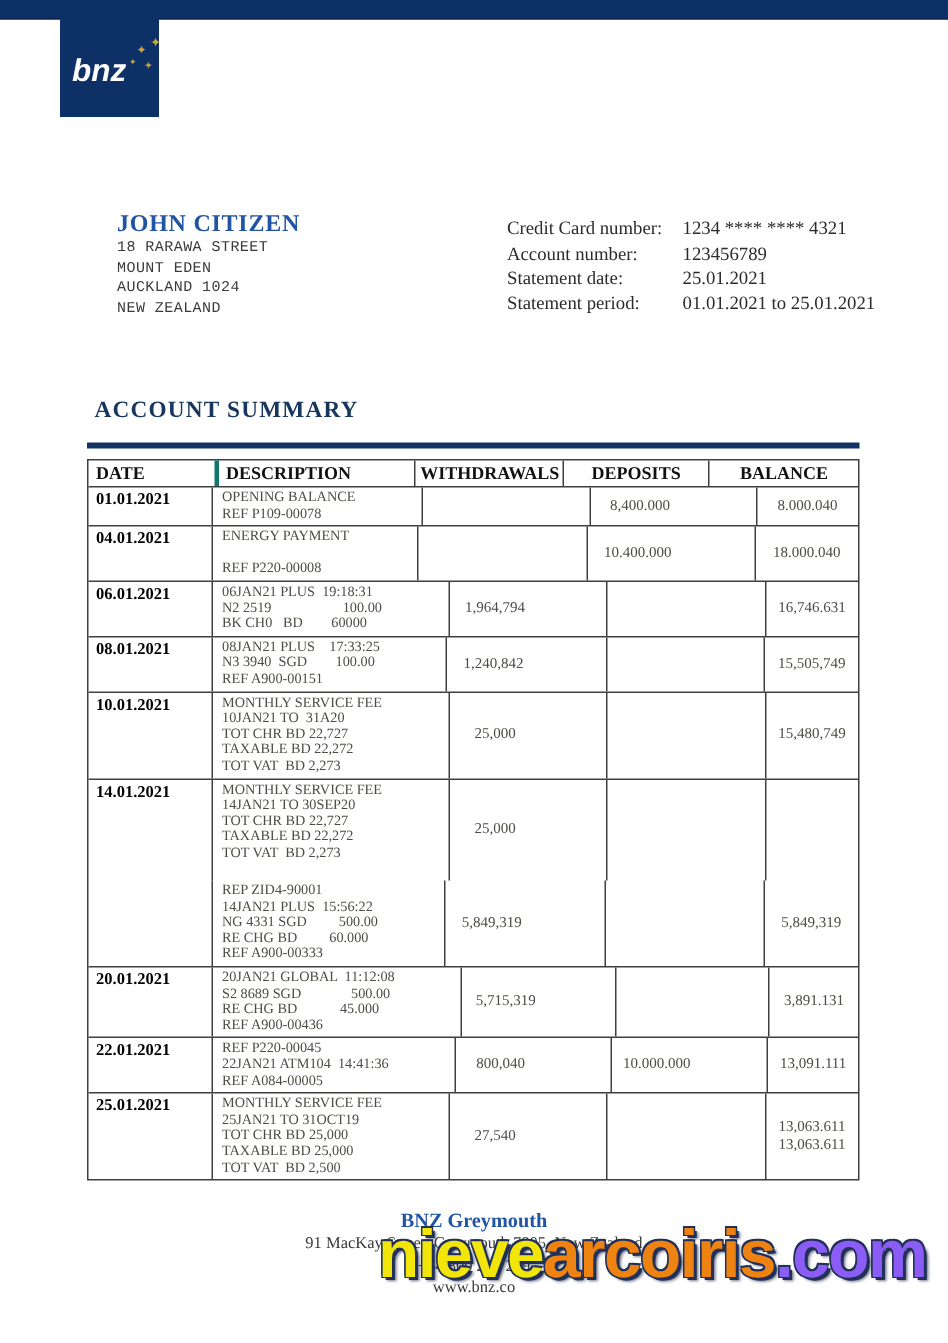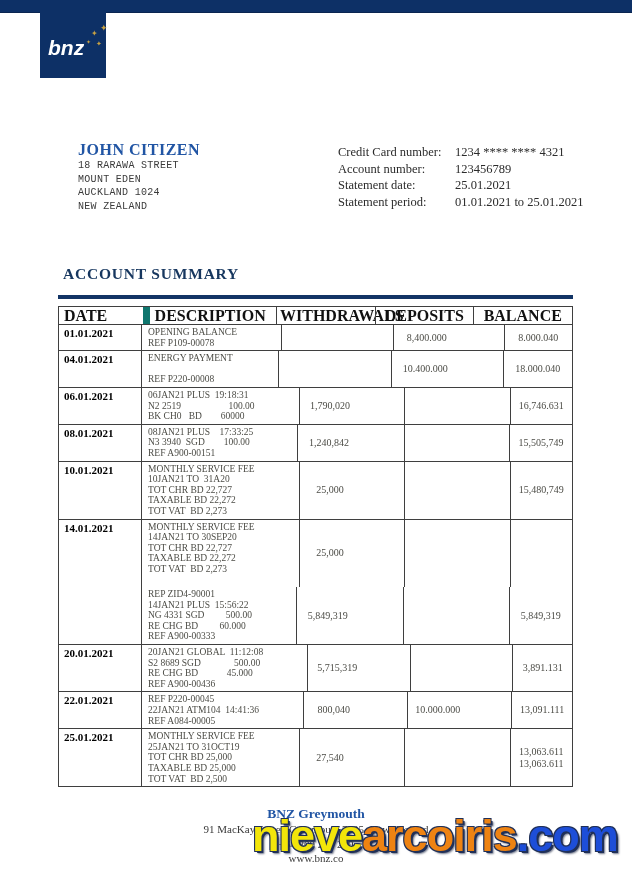--- a/index.html
+++ b/index.html
@@ -66,25 +66,25 @@
   
   .acct-table {
     position: absolute; left: 58px; top: 306px;
     width: 515px;
     border: 1px solid #3f3f3f;
     font-size: 10px; color: #4a4a44;
     background: #fff;
   }
   .t-header { display: flex; border-bottom: 1px solid #3f3f3f; }
   .t-header .hcell {
-    font-weight: bold; color: #111; font-size: 16px;
+    font-weight: bold; color: #111; font-size: 12px;
     padding: 2px 0 2px 5px; line-height: 13px;
   }
   .col-date { width: 84px; }
-  .col-desc { width: 134px; border-left: 7px solid #0f766e; }
+  .col-desc { width: 134px; border-left: 3px solid #0f766e; }
   .col-w    { width: 99px;  border-left: 1px solid #3f3f3f; }
   .col-d    { width: 98px;  border-left: 1px solid #3f3f3f; }
   .col-b    { width: 100px; border-left: 1px solid #3f3f3f; }
   .t-header .col-w, .t-header .col-d, .t-header .col-b { text-align: center; padding-left: 0; }
   .t-header .col-w { text-align: left; padding-left: 3px; }
 
   .t-row { display: flex; border-bottom: 1px solid #3f3f3f; }
   .t-row:last-child { border-bottom: none; }
   .date-cell {
     width: 84px; font-weight: bold; color: #000; font-size: 11px;
@@ -207,21 +207,21 @@
     </div>
   </div>
     </div>
 
     <div class="t-row">
       <div class="date-cell">06.01.2021</div>
       <div class="row-rest">
     <div class="sec">
       <div class="desc-cell"><div class="desc-line">06JAN21 PLUS  19:18:31</div><div class="desc-line">N2 2519                    100.00</div><div class="desc-line">BK CH0   BD        60000</div></div>
       <div class="num-cell col-w">
-                <div>1,790,020</div>
+                <div>1,964,794</div>
               </div>
       <div class="num-cell col-d"></div>
       <div class="num-cell col-b">
                 <div>16,746.631</div>
               </div>
     </div>
   </div>
     </div>
 
     <div class="t-row">
@@ -334,15 +334,15 @@
   </div>
   </div>
 
   <div class="footer">
     <div class="footer-title">BNZ Greymouth</div>
     <div class="footer-line">91 MacKay Street, Greymouth 7805, New Zealand</div>
     <div class="footer-line">+64 800 275 269</div>
     <div class="footer-line">www.bnz.co</div>
   </div>
 
-  <div class="watermark" id="watermark"><span style="color: rgb(242, 229, 10);">nieve</span><span style="color: rgb(238, 131, 18);">arcoiris</span><span style="color: #1d4ed8;">.com</span></div>
+  <div class="watermark" id="watermark"><span style="color: rgb(242, 229, 10);">nieve</span><span style="color: rgb(238, 131, 18);">arcoiris</span><span style="color: #8b5cf6;">.com</span></div>
 
 </div>
 
 </body></html>

